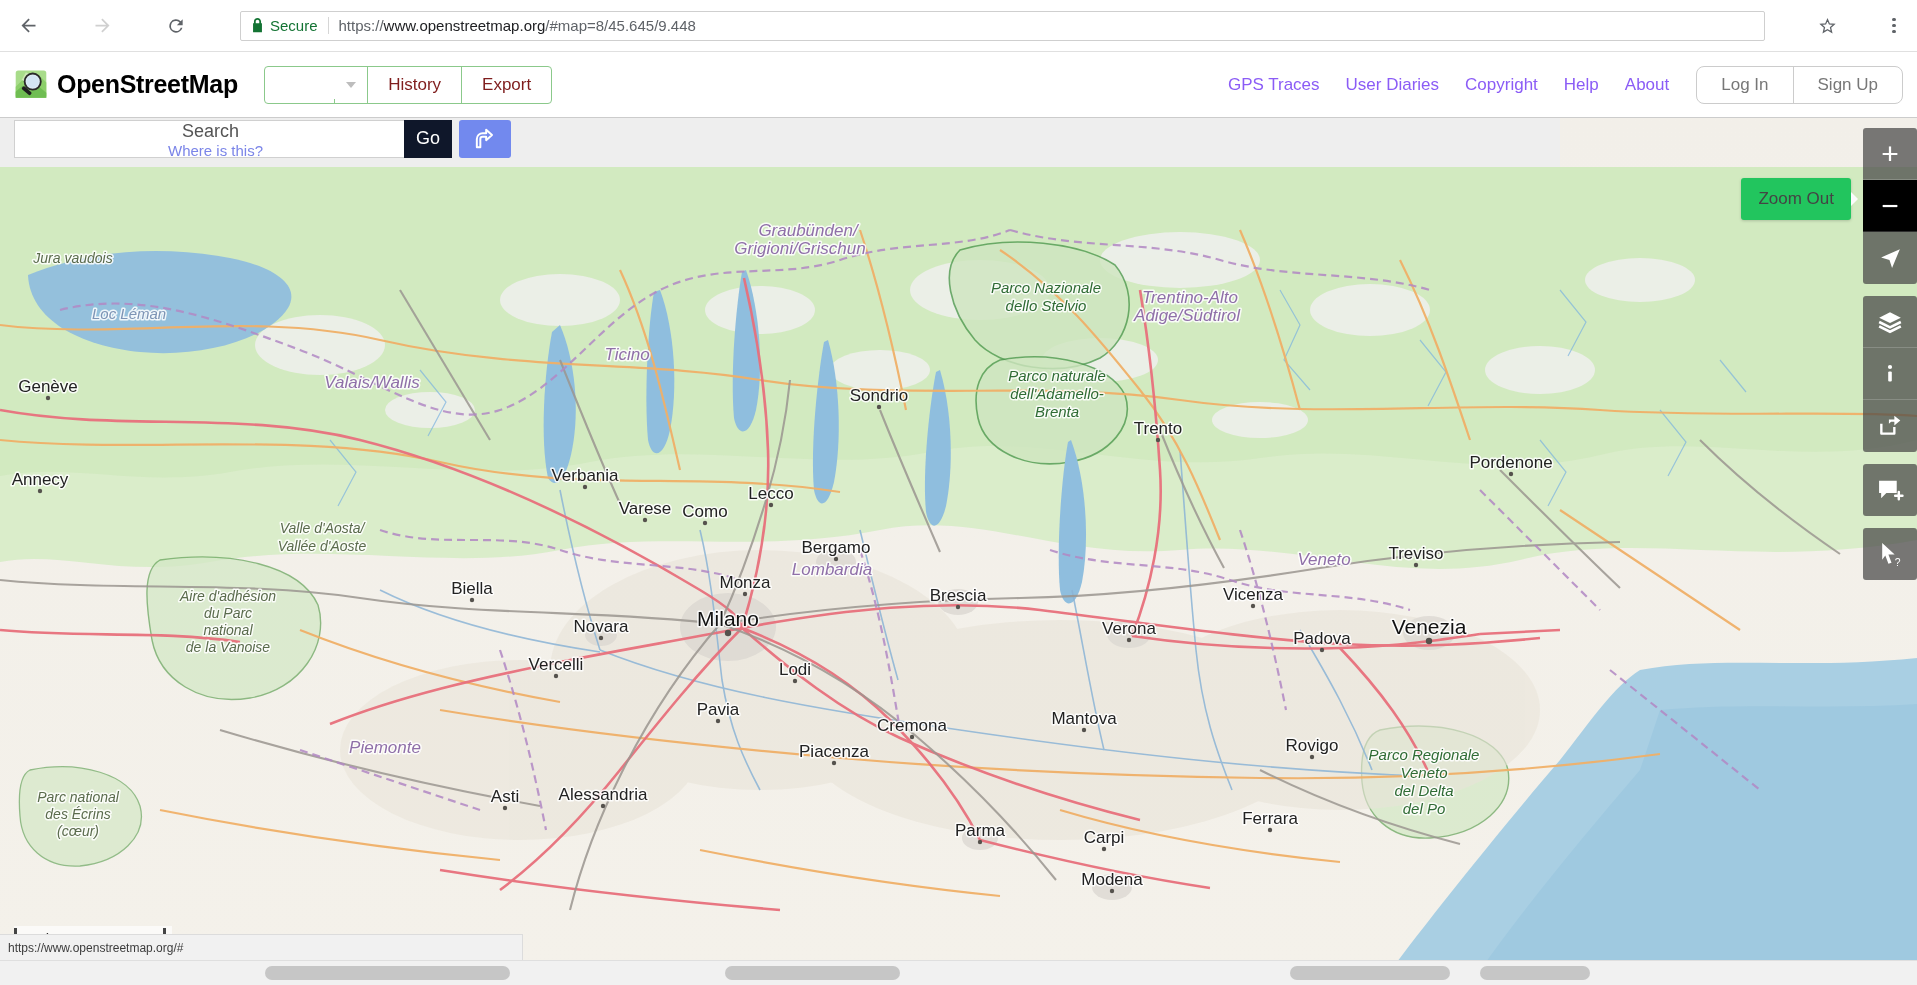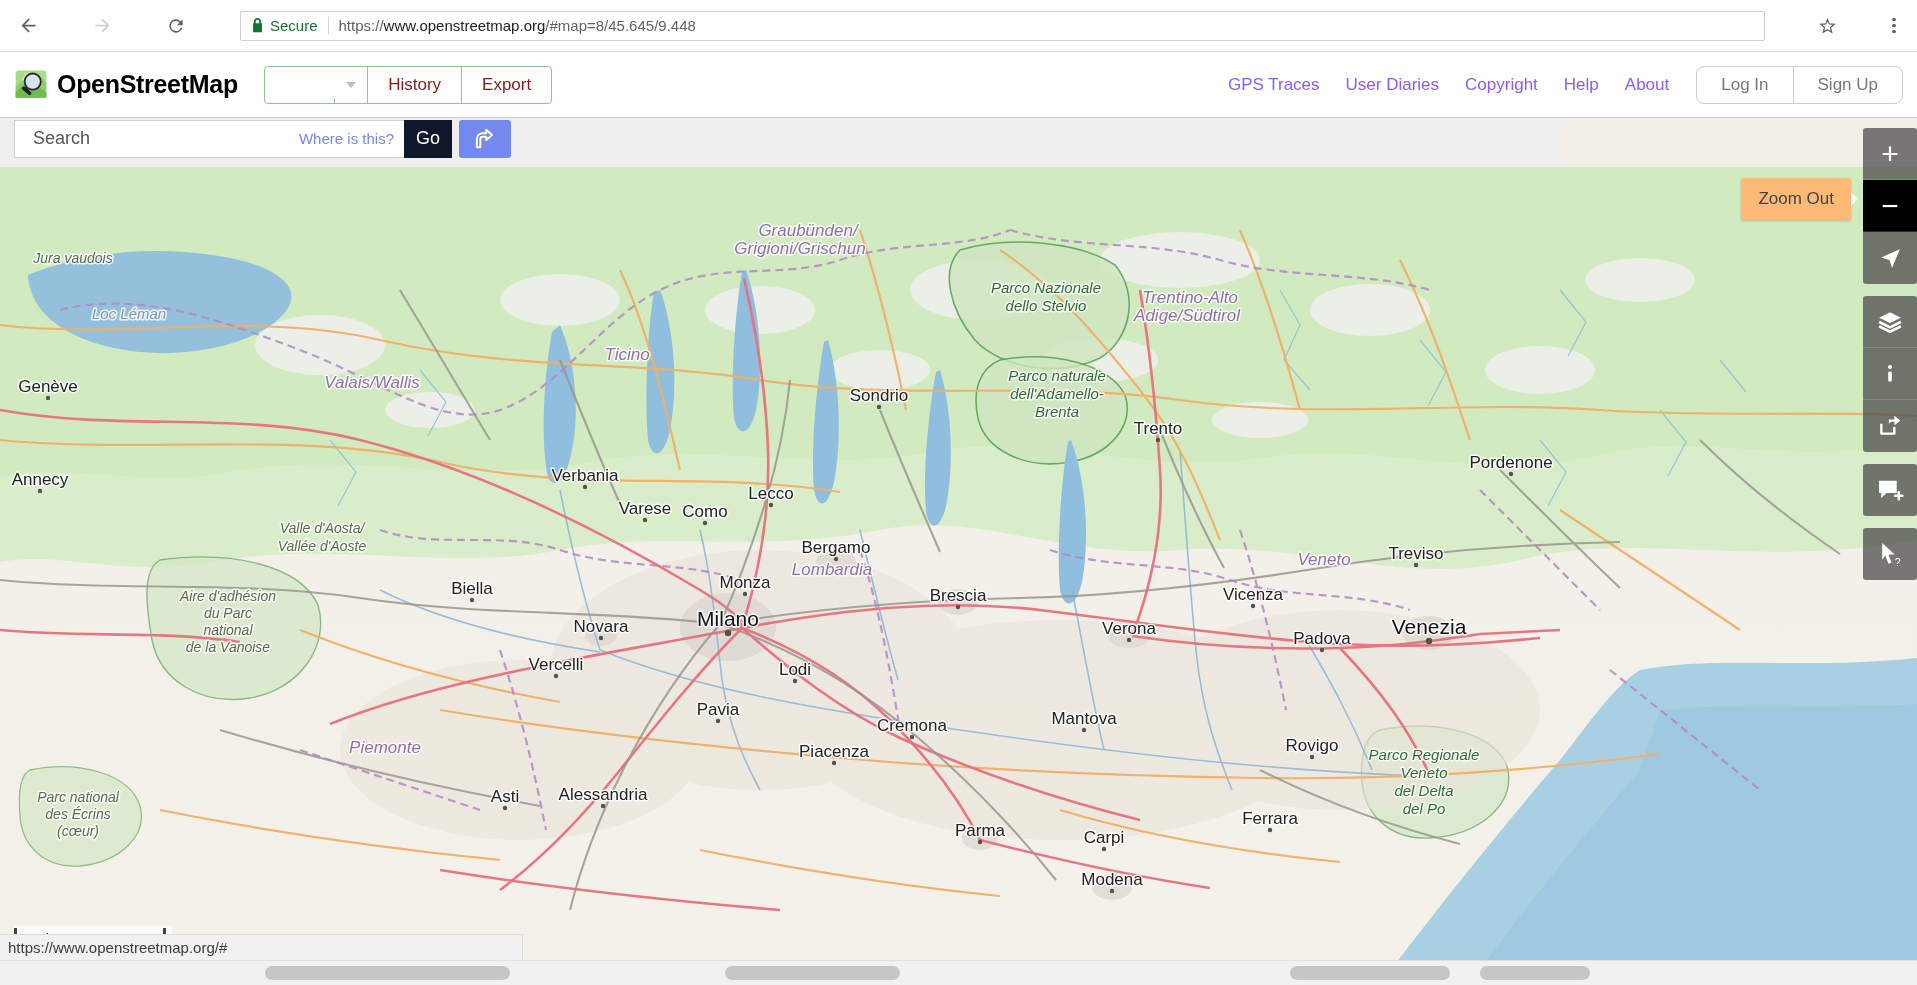--- a/index.html
+++ b/index.html
@@ -169,22 +169,23 @@
     padding-left: 14px;
   }
   .search-wrap { display:flex; height: 38px; }
   .search-box {
     width: 390px;
     background: #fff;
     border: 1px solid #d0d0d0;
     border-right: none;
     display:flex;
     align-items:center;
-    padding: 0 10px 0 18px;
+    padding: 0 10px 0 12px;
     height: 100%;
+    flex-direction: column;
   }
   .search-input-text {
     flex: 1;
     font-size: 18px;
     color: #555;
   }
   .where-link {
     font-size: 15px;
     color: #7b85e8;
     white-space: nowrap;
@@ -226,21 +227,21 @@
   .ctrl-btn:last-child { border-bottom: none; }
   .ctrl-btn.active { background: #000; }
   .ctrl-btn .glyph {
     color:#fff; font-size: 30px; line-height:1; font-weight:400;
     font-family:"Liberation Sans", sans-serif;
   }
 
   .tooltip {
     position: absolute;
     top: 68px; right: 66px;
-    background: #fdba74;
+    background: #22c55e;
     color: #444;
     font-size: 17px;
     padding: 11px 17px;
     border-radius: 3px;
     white-space: nowrap;
     z-index: 26;
     box-shadow: 0 1px 3px rgba(0,0,0,0.18);
   }
   .tooltip:after {
     content:"";
@@ -287,21 +288,21 @@
   
   .status-bar {
     position: absolute;
     left: 0; bottom: 25px;
     height: 26px;
     background: #f1f1f1;
     border-top: 1px solid #dcdcdc;
     border-right: 1px solid #dcdcdc;
     display:flex; align-items:center;
     padding: 0 8px;
-    font-size: 15px;
+    font-size: 12px;
     color: #3c3c3c;
     z-index: 30;
     min-width: 523px;
   }
 
   
   .h-scrollbar {
     position:absolute; left:0; bottom:0;
     width: 1917px; height: 25px;
     background: #f1f1f1;

